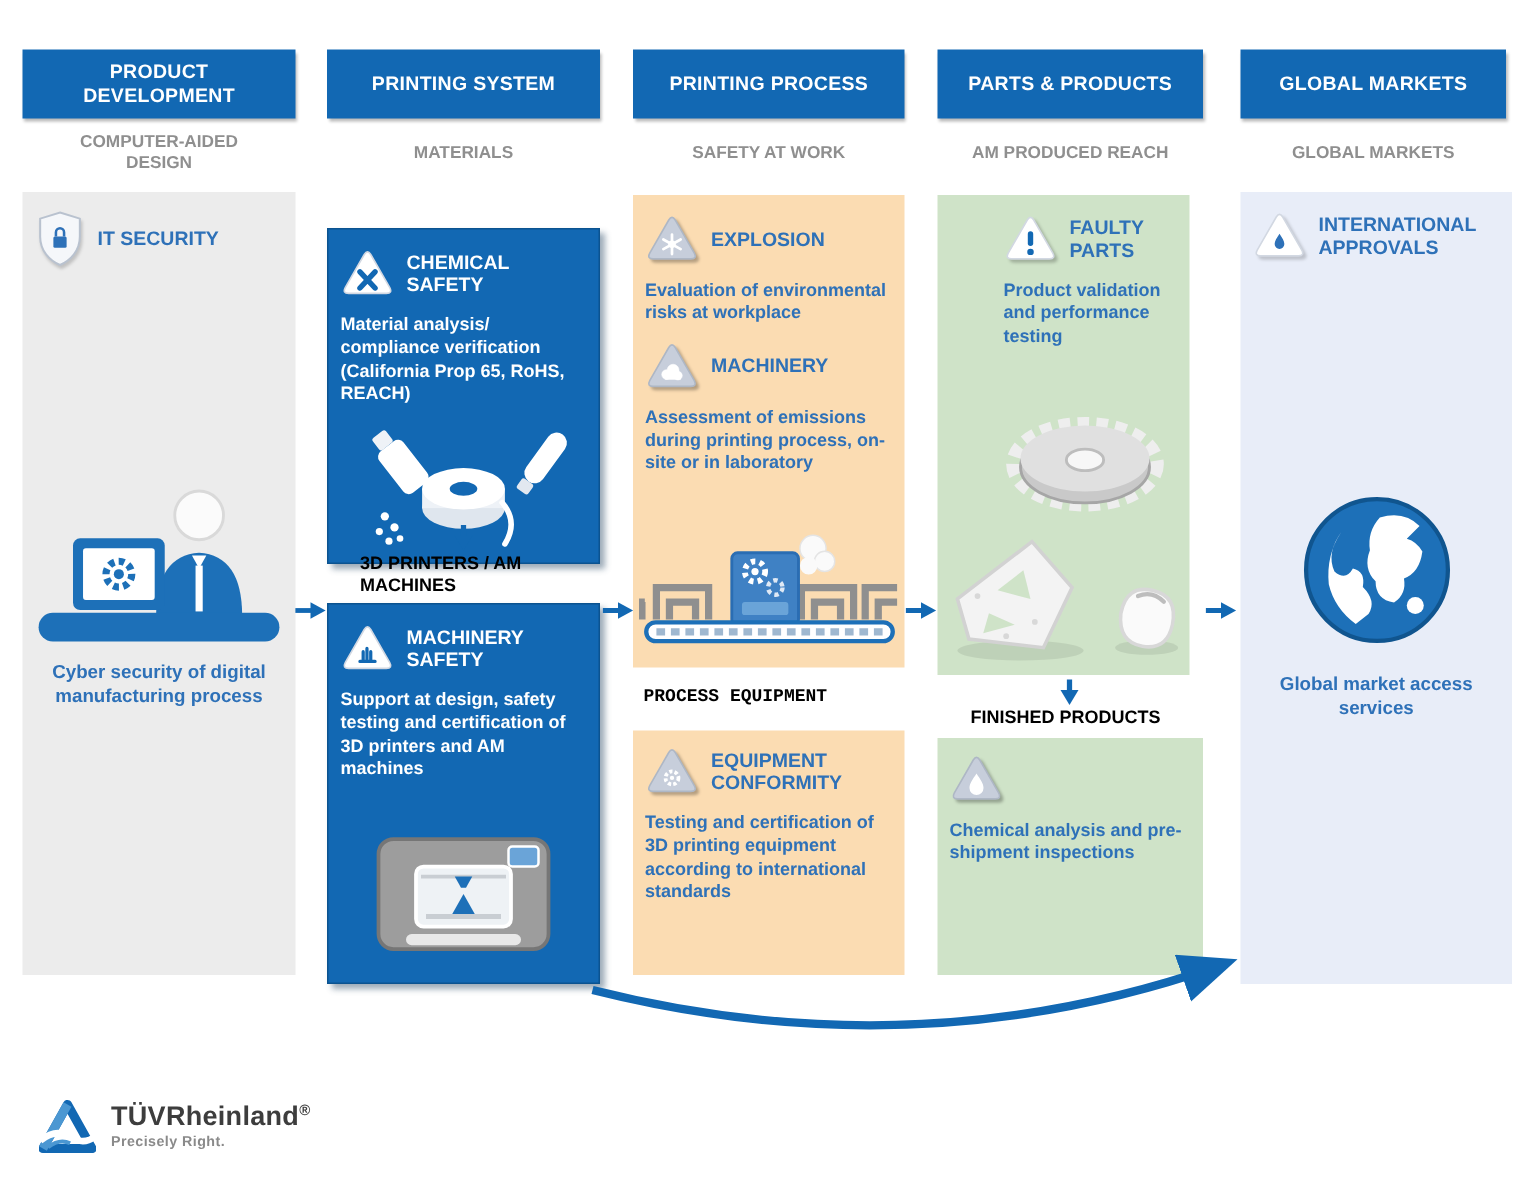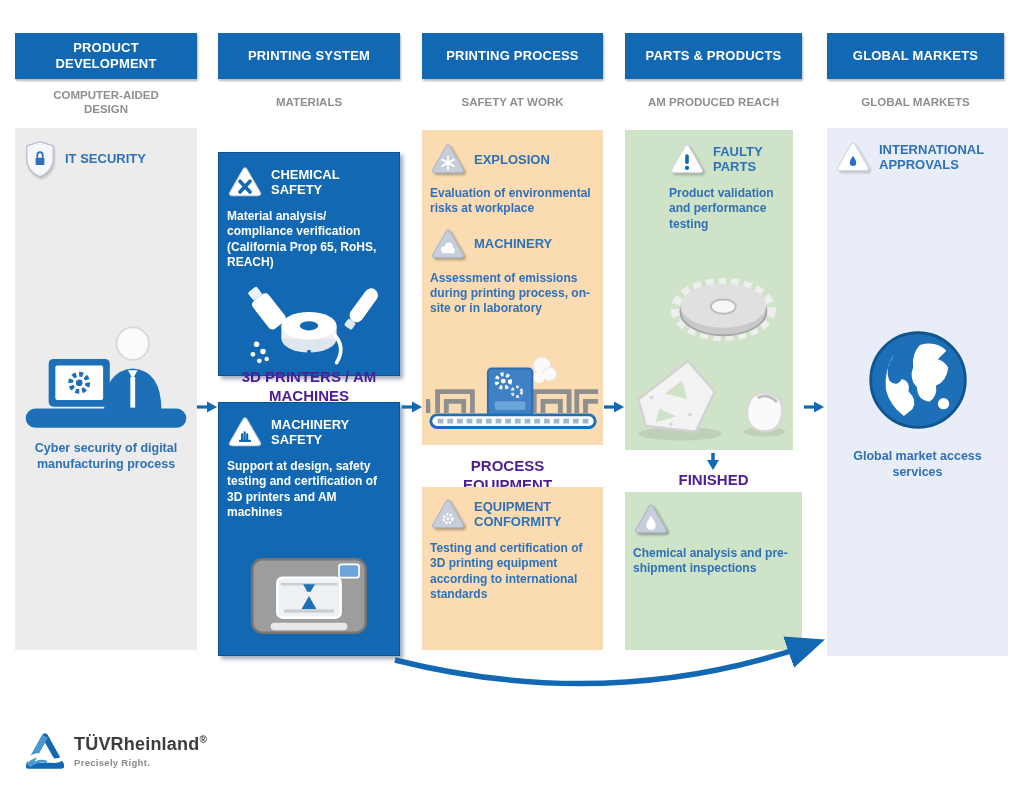--- a/index.html
+++ b/index.html
@@ -26,22 +26,22 @@
   .trow .t{font-weight:bold;font-size:13px;line-height:1.15;}
   .t.white-t{color:#ffffff;}
   .t.light-t{color:#2e71b8;}
   .body-txt{font-weight:bold;font-size:12px;text-align:left;line-height:1.28;
             margin-top:8px;padding:0 8px;}
   .body-txt.white-b{color:#ffffff;}
   .body-txt.light-b{color:#2e71b8;}
   .caption{position:absolute;width:100%;color:#2e71b8;font-weight:bold;font-size:12.5px;
            text-align:center;line-height:1.3;padding:0 14px;box-sizing:border-box;}
 
-  .midlabel{position:absolute;color:#4c1d95;font-weight:bold;font-size:15px;
-            text-align:center;line-height:1.25;padding:0 22px;box-sizing:border-box;}
+  .midlabel{position:absolute;color:#000000;font-weight:bold;font-size:12px;
+            line-height:1.25;padding:0 22px;box-sizing:border-box;}
 
   
   .tri{width:36px;height:36px;flex:0 0 auto;}
   .tri .tri-bg{fill:#ffffff;stroke:#d2d8e2;stroke-width:3;}
   .tri.silver .tri-bg{fill:#c7cedb;stroke:#aeb7c5;}
   .tri.silver{filter:drop-shadow(2px 2px 1px rgba(0,0,0,.28));}
   .tri .g-blue{fill:#1268b3;stroke:#1268b3;}
   .tri .g-white{fill:#ffffff;stroke:#ffffff;}
   .shield{width:34px;height:38px;flex:0 0 auto;filter:drop-shadow(1px 2px 1px rgba(0,0,0,.18));}
 
@@ -201,21 +201,21 @@
       <rect x="64" y="18" width="46" height="50" rx="4" fill="#3f81c4" stroke="#2a6db3" stroke-width="2"></rect>
       <circle cx="80" cy="31" r="7" fill="none" stroke="#ffffff" stroke-width="4" stroke-dasharray="3 3"></circle>
       <circle cx="80" cy="31" r="2.5" fill="#ffffff"></circle>
       <circle cx="94" cy="42" r="5" fill="none" stroke="#dfe9f5" stroke-width="3" stroke-dasharray="3 2.5"></circle>
       <rect x="71" y="52" width="32" height="9" rx="2" fill="#6aa4d8"></rect>
       <rect x="5" y="66" width="170" height="13" rx="6.5" fill="#ffffff" stroke="#1d70b8" stroke-width="3"></rect>
       <line x1="12" y1="72.5" x2="168" y2="72.5" stroke="#9fb8d0" stroke-width="5" stroke-dasharray="6 4"></line>
     </svg>
   </div>
 
-  <div class="midlabel" style="left:417px;top:457px;width:181px;">PROCESS EQUIPMENT</div>
+  <div class="midlabel" style="left:407px;top:457px;width:181px;font-family:Liberation Mono, monospace;">PROCESS EQUIPMENT</div>
 
   <div class="panel peach" style="left:422px;top:487px;width:181px;height:163px;">
     <div class="trow" style="padding-top:10px;">
       <svg class="tri silver" viewBox="0 0 100 100">
         <path class="tri-bg" d="M44 13 Q50 3 56 13 L91 74 Q97 85 85 85 L15 85 Q3 85 9 74 Z"></path>
         <circle cx="50" cy="60" r="12" fill="none" stroke="#ffffff" stroke-width="7" stroke-dasharray="6 4"></circle>
         <circle cx="50" cy="60" r="4" fill="#ffffff"></circle>
       </svg>
       <span class="t light-t">EQUIPMENT CONFORMITY</span>
     </div>

